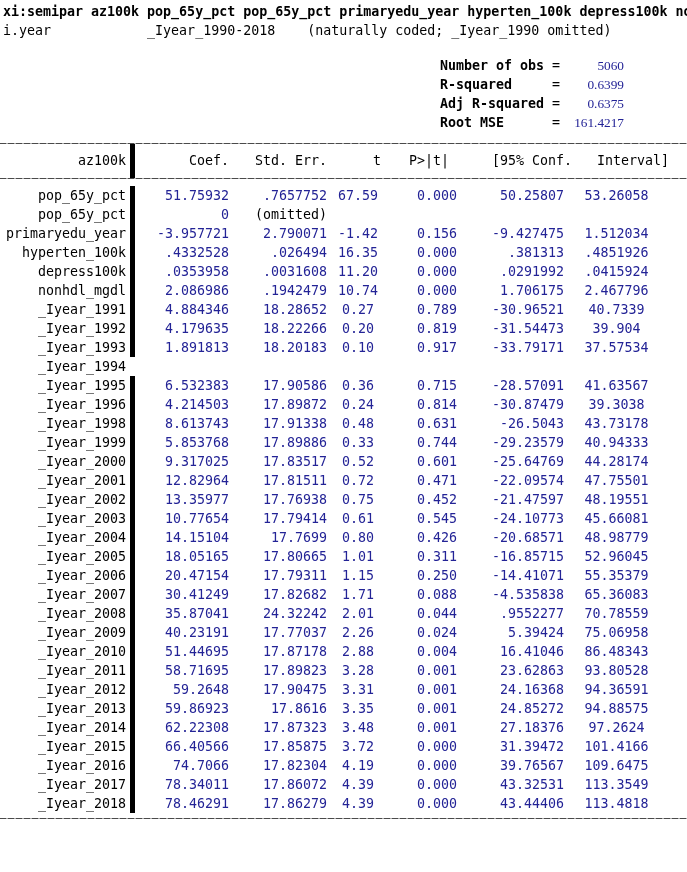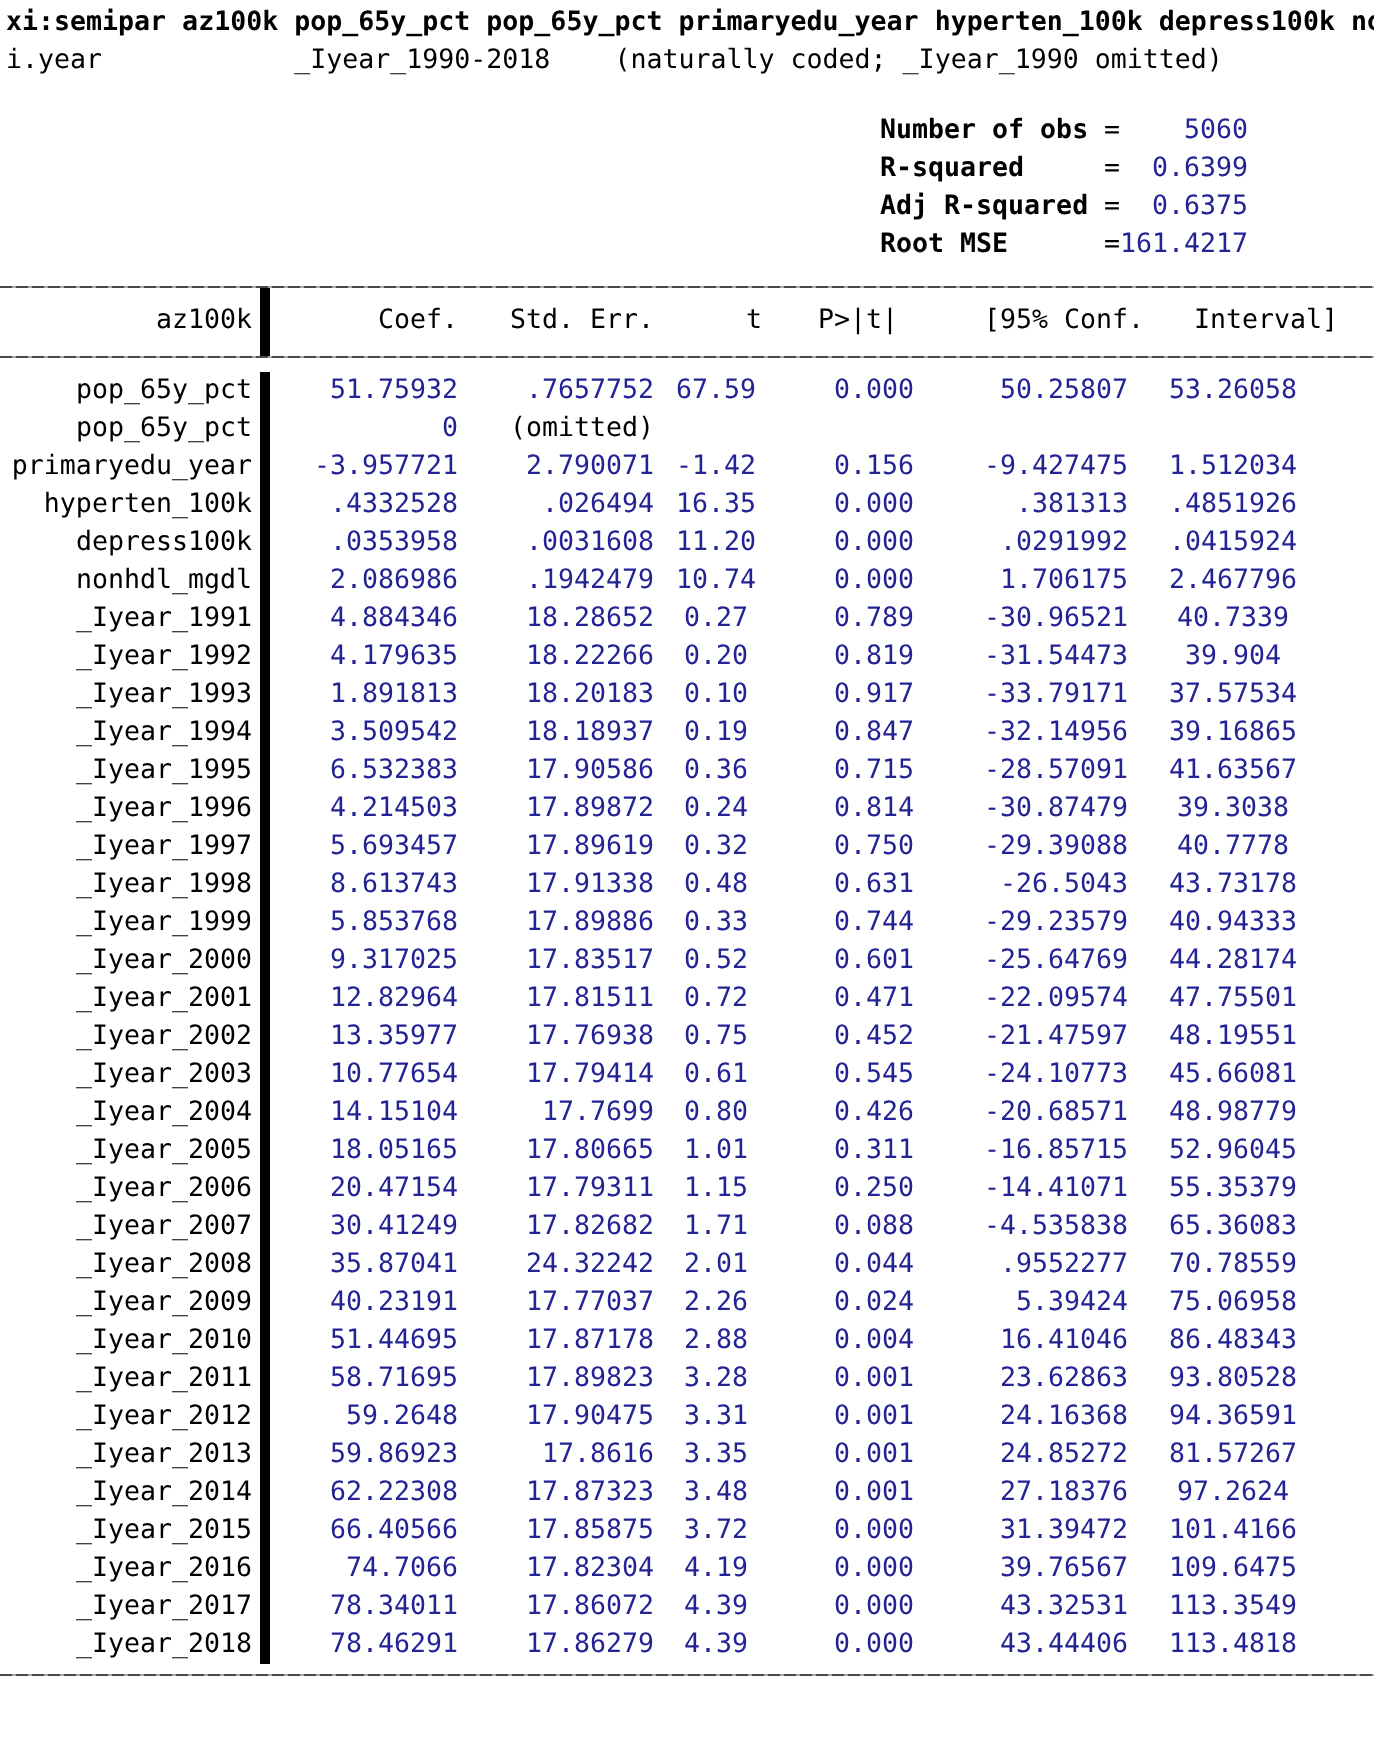--- a/index.html
+++ b/index.html
@@ -10,21 +10,21 @@
     font-family:"DejaVu Sans Mono","Liberation Mono",monospace;
     font-size:13.3px; line-height:19px;
   }
   .cmd{ white-space:pre; padding-left:3px; }
   .cmd.bold{ font-weight:bold; padding-top:2px; }
   
   .stats{ position:absolute; left:440px; top:56px; }
   .stat-line{ display:flex; white-space:pre; }
   .stat-label{ display:inline-block; width:112px;font-weight:bold; }
   .stat-eq{ display:inline-block; width:8px; }
-  .stat-value{ display:inline-block; width:64px; text-align:right; color:#232396; }
+  .stat-value{ display:inline-block; width:64px; text-align:right; color:#232396;font-family:Liberation Serif, serif; }
   
   .table{ position:absolute; left:0; top:143px; width:687px; }
   .rule{ height:1px; width:687px;
     background:repeating-linear-gradient(90deg,#4a4a4a 0 6px,#a8a8a8 6px 8px); }
   .row{ display:flex; height:19px; line-height:19px; }
   .header-row{ height:34px; line-height:34px; }
   .c-name{ width:126px; text-align:right; white-space:pre; }
   .vals{ margin-left:4px; border-left:5px solid #000000; display:flex; }
   .c{ display:inline-block; text-align:right; white-space:pre; color:#232396; }
   .c.txt, .hdr{ color:#000000; }
@@ -178,28 +178,20 @@
       <span class="c w-se">18.20183</span>
       <span class="c w-t">0.10</span>
       <span class="c w-p">0.917</span>
       <span class="c w-lo">-33.79171</span>
       <span class="c w-hi">37.57534</span>
     </div>
   </div>
 
   <div class="row">
     <div class="c-name">_Iyear_1994</div>
-    <div class="vals">
-      <span class="c w-coef">3.509542</span>
-      <span class="c w-se">18.18937</span>
-      <span class="c w-t">0.19</span>
-      <span class="c w-p">0.847</span>
-      <span class="c w-lo">-32.14956</span>
-      <span class="c w-hi">39.16865</span>
-    </div>
   </div>
 
   <div class="row">
     <div class="c-name">_Iyear_1995</div>
     <div class="vals">
       <span class="c w-coef">6.532383</span>
       <span class="c w-se">17.90586</span>
       <span class="c w-t">0.36</span>
       <span class="c w-p">0.715</span>
       <span class="c w-lo">-28.57091</span>
@@ -212,31 +204,20 @@
     <div class="vals">
       <span class="c w-coef">4.214503</span>
       <span class="c w-se">17.89872</span>
       <span class="c w-t">0.24</span>
       <span class="c w-p">0.814</span>
       <span class="c w-lo">-30.87479</span>
       <span class="c w-hi">39.3038</span>
     </div>
   </div>
 
-  <div class="row">
-    <div class="c-name">_Iyear_1997</div>
-    <div class="vals">
-      <span class="c w-coef">5.693457</span>
-      <span class="c w-se">17.89619</span>
-      <span class="c w-t">0.32</span>
-      <span class="c w-p">0.750</span>
-      <span class="c w-lo">-29.39088</span>
-      <span class="c w-hi">40.7778</span>
-    </div>
-  </div>
 
   <div class="row">
     <div class="c-name">_Iyear_1998</div>
     <div class="vals">
       <span class="c w-coef">8.613743</span>
       <span class="c w-se">17.91338</span>
       <span class="c w-t">0.48</span>
       <span class="c w-p">0.631</span>
       <span class="c w-lo">-26.5043</span>
       <span class="c w-hi">43.73178</span>
@@ -412,21 +393,21 @@
   </div>
 
   <div class="row">
     <div class="c-name">_Iyear_2013</div>
     <div class="vals">
       <span class="c w-coef">59.86923</span>
       <span class="c w-se">17.8616</span>
       <span class="c w-t">3.35</span>
       <span class="c w-p">0.001</span>
       <span class="c w-lo">24.85272</span>
-      <span class="c w-hi">81.57267</span>
+      <span class="c w-hi">94.88575</span>
     </div>
   </div>
 
   <div class="row">
     <div class="c-name">_Iyear_2014</div>
     <div class="vals">
       <span class="c w-coef">62.22308</span>
       <span class="c w-se">17.87323</span>
       <span class="c w-t">3.48</span>
       <span class="c w-p">0.001</span>

